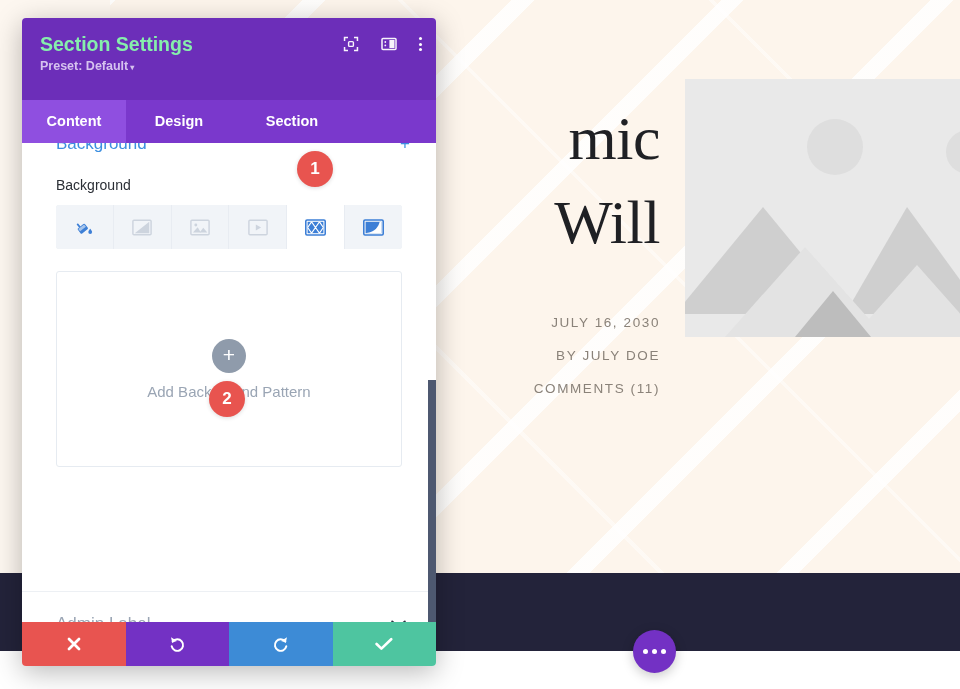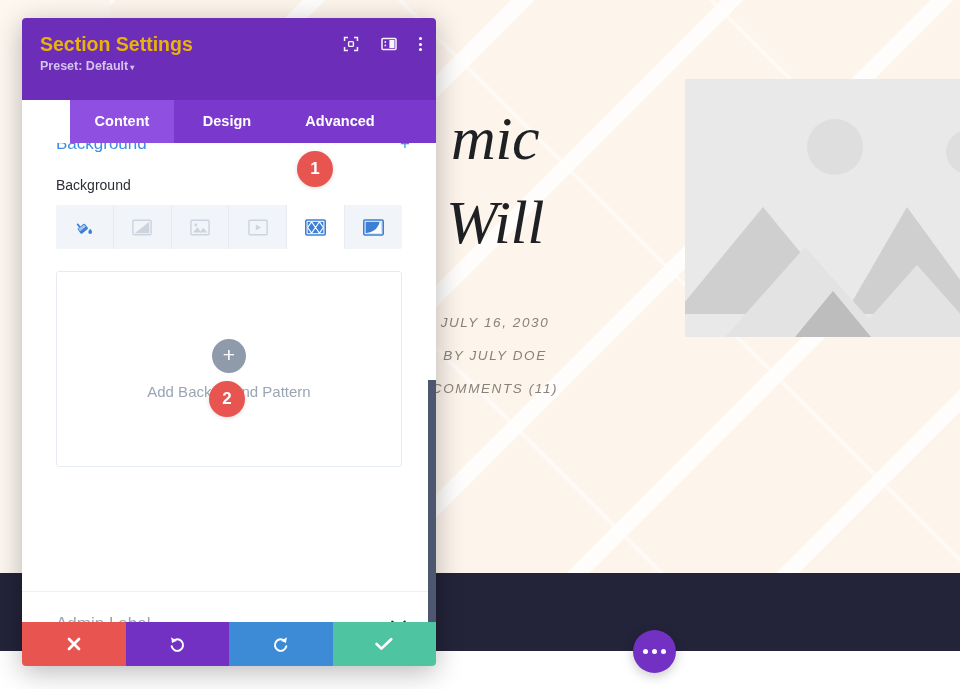--- a/index.html
+++ b/index.html
@@ -44,22 +44,21 @@
         rgba(255,255,255,0) 112px,
         rgba(255,255,255,0) 220px);
   }
 
   
   #post-block {
     position: absolute;
     left: 330px;
     top: 96px;
     width: 330px;
-    text-align: center;
-    font-style: italic;
+    text-align: right;
   }
   #post-title {
     font-family: "Liberation Serif", serif;
     font-size: 62px;
     line-height: 84px;
     color: #1f2024;
     font-weight: 400;
     letter-spacing: -0.5px;
   }
   #post-meta {
@@ -145,21 +144,21 @@
 
   
   .panel-header {
     background: #6c2eb9;
     padding: 14px 18px 10px 18px;
     position: relative;
     flex: 0 0 auto;
     height: 82px;
   }
   .panel-title {
-    color: #eab308;
+    color: #86efac;
     font-size: 19.5px;
     font-weight: bold;
     line-height: 24px;
   }
   .panel-preset {
     color: #d6c2ef;
     font-size: 12.5px;
     font-weight: bold;
     margin-top: 3px;
     cursor: pointer;
@@ -177,21 +176,20 @@
   .hdr-icon { cursor: pointer; display: block; opacity: .95; }
 
   .dots-v { display: flex; flex-direction: column; gap: 2.5px; align-items: center; cursor: pointer; }
   .dots-v i { width: 3px; height: 3px; background: #fff; border-radius: 50%; display: block; }
 
   
   .panel-tabs {
     display: flex;
     background: #7a38cc;
     flex: 0 0 auto;
-    margin-left: 48px;
   }
   .tab {
     padding: 13px 0 14px 0;
     color: #ffffff;
     font-size: 14.5px;
     font-weight: bold;
     text-align: center;
     cursor: pointer;
     width: 104px;
   }
@@ -406,21 +404,21 @@
         <i></i>
         <i></i>
         <i></i>
       </div>
     </div>
   </div>
 
   <div class="panel-tabs">
     <div class="tab active">Content</div>
     <div class="tab">Design</div>
-    <div class="tab">Advanced</div>
+    <div class="tab">Section</div>
   </div>
 
   <div class="panel-body">
 
     <div class="section-heading-cut">
       <span>Background</span>
       <span class="plus">+</span>
     </div>
 
     <div class="field-block">

